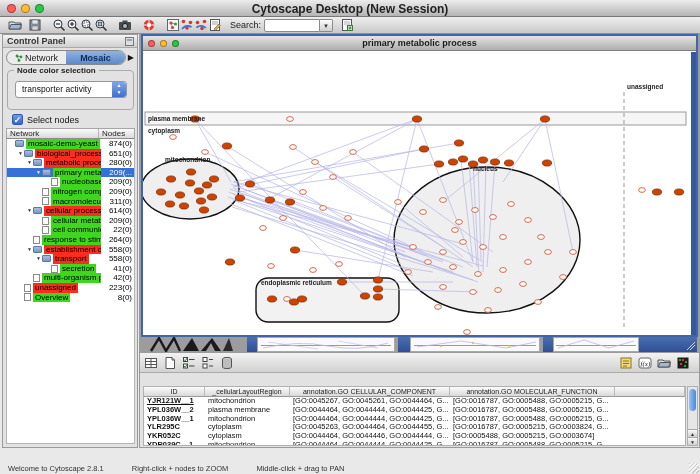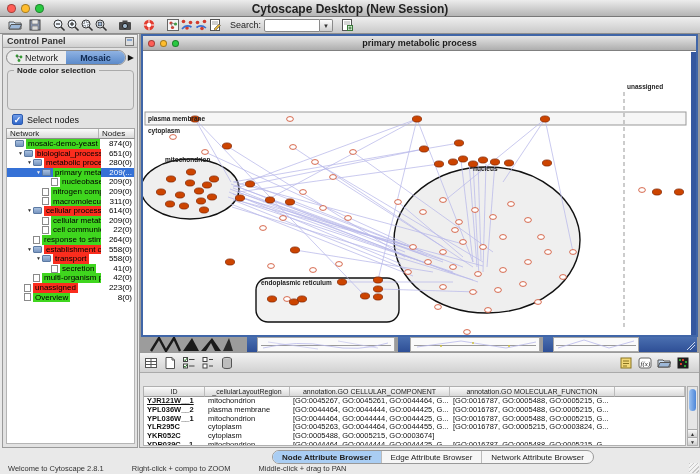--- a/index.html
+++ b/index.html
@@ -287,20 +287,24 @@
                 <line x1="2" y1="2" x2="6" y2="3" stroke="#555" stroke-width=".6"></line>
                 <line x1="2" y1="2" x2="4" y2="6.5" stroke="#555" stroke-width=".6"></line>
               </svg></span><span>Network</span>
         </div>
         <div class="tab sel"><span>Mosaic</span></div>
       </div>
       <div class="moretabs">▶</div>
     </div>
     <div class="groupbox">
       <div class="grouptitle">Node color selection</div>
+      <div class="combo">
+        <span>transporter activity</span>
+        <span class="stepper">▲<br>▼</span>
+      </div>
     </div>
     <div class="checkrow">
       <div class="checkbox">✓</div>
       <div class="checklabel">Select nodes</div>
     </div>
     <div class="treehead">
       <div class="th1">Network</div>
       <div class="th2">Nodes</div>
     </div>
     <div class="treelist">
@@ -731,44 +735,40 @@
           </div>
           <div class="drow">
             <div class="dc id" style="width: 61px;">YLR295C</div>
             <div class="dc" style="width: 85px;">cytoplasm</div>
             <div class="dc" style="width: 160px;">[GO:0045263, GO:0044464, GO:0044455, G...</div>
             <div class="dc" style="width: 165px;">[GO:0016787, GO:0005215, GO:0003824, G...</div>
           </div>
           <div class="drow">
             <div class="dc id" style="width: 61px;">YKR052C</div>
             <div class="dc" style="width: 85px;">cytoplasm</div>
+            <div class="dc" style="width: 160px;">[GO:0044464, GO:0044446, GO:0044444, G...</div>
             <div class="dc" style="width: 165px;">[GO:0005488, GO:0005215, GO:0003674]</div>
           </div>
           <div class="drow">
             <div class="dc id" style="width: 61px;">YDR039C__1</div>
             <div class="dc" style="width: 85px;">mitochondrion</div>
             <div class="dc" style="width: 160px;">[GO:0044464, GO:0044444, GO:0044425, G...</div>
             <div class="dc" style="width: 165px;">[GO:0016787, GO:0005488, GO:0005215, G...</div>
           </div>
         </div>
     </div>
     <div class="dscroll">
       <div class="dthumb"></div>
       <div class="dbtn" style="bottom:8px">▲</div>
       <div class="dbtn" style="bottom:0">▼</div>
     </div>
   </div>
 
   <div class="bottombar">
-    <div class="attrtabs" id="attrtabs">
-        <div class="atab sel">Node Attribute Browser</div>
-        <div class="atab">Edge Attribute Browser</div>
-        <div class="atab">Network Attribute Browser</div>
-      </div>
     <div class="statusrow">
       <span>Welcome to Cytoscape 2.8.1</span>
-      <span>Right-click + compo to ZOOM</span>
+      <span>Right-click + nodes to ZOOM</span>
       <span>Middle-click + drag to PAN</span>
     </div>
     <div class="grip"></div>
   </div>
 
 </div>
 
 </body></html>

